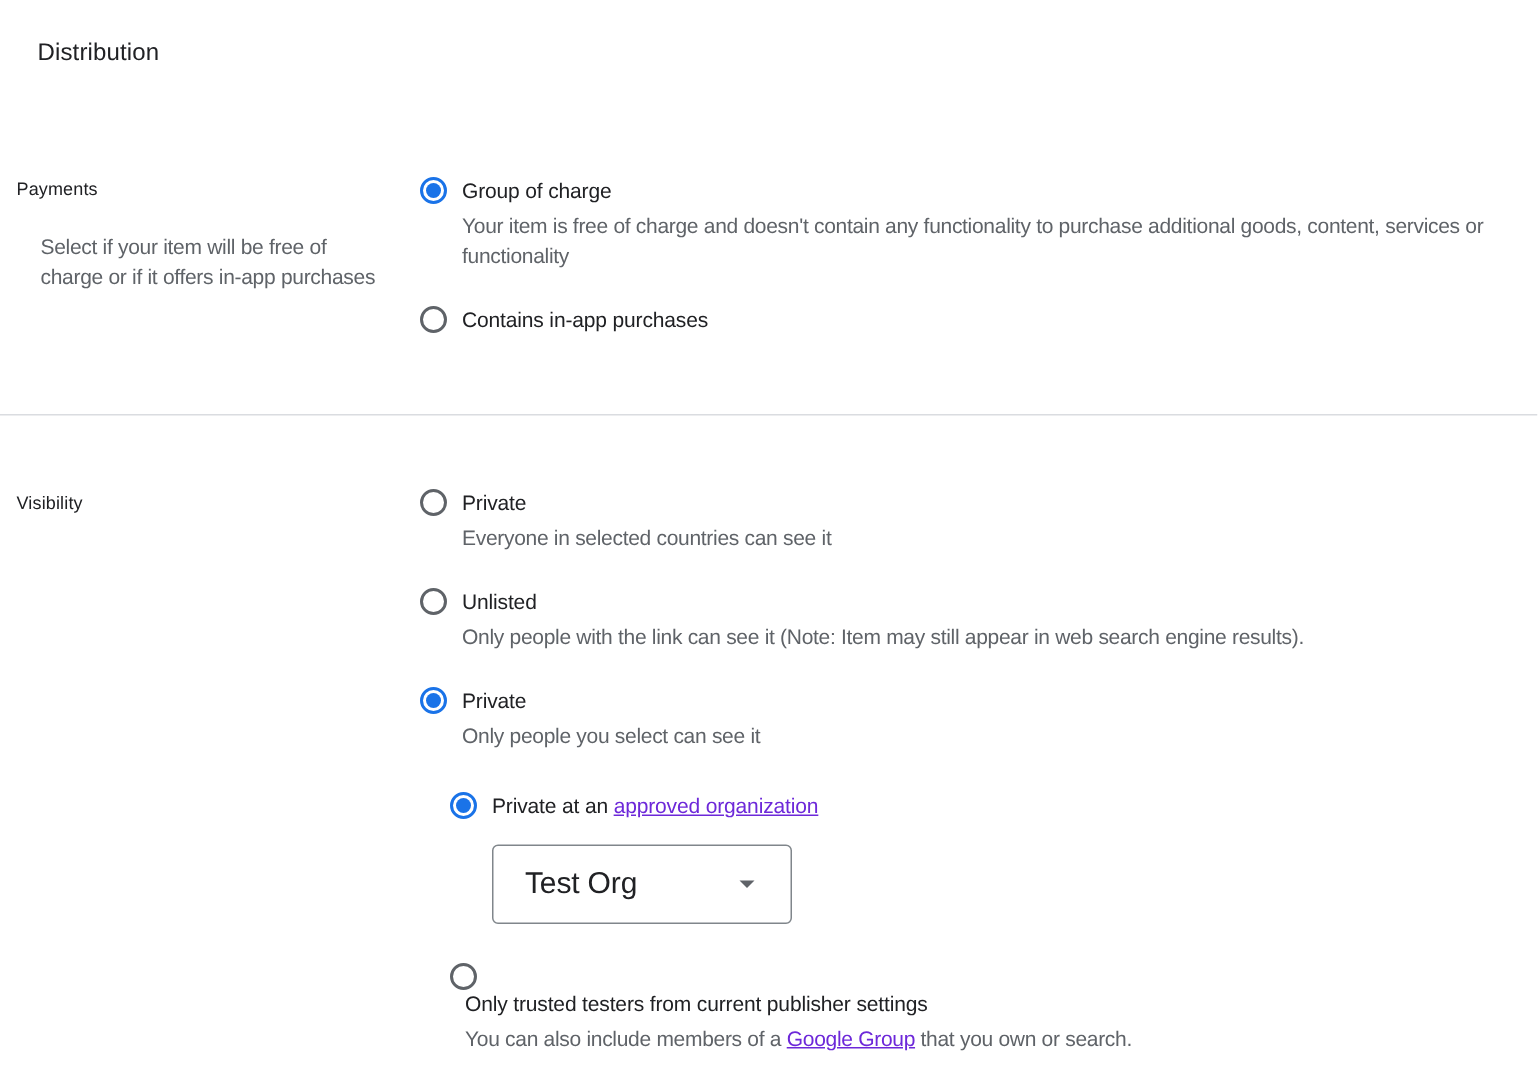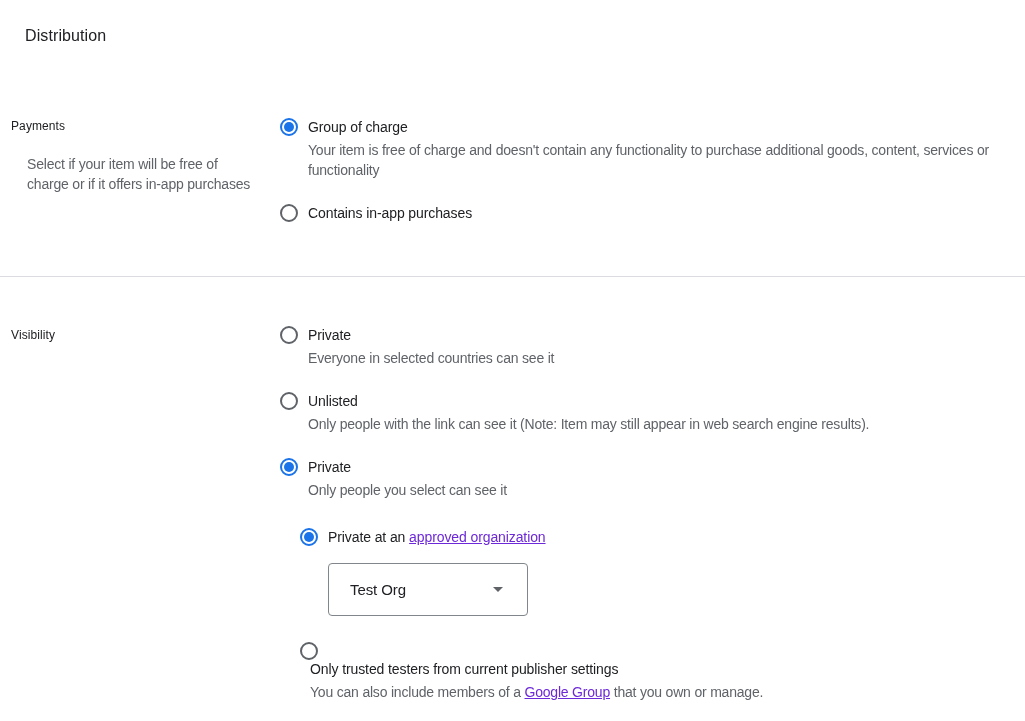--- a/index.html
+++ b/index.html
@@ -61,21 +61,21 @@
   .suboptions { margin-top: 28px; margin-left: 20px; }
   .suboption { margin-bottom: 26px; }
   .suboption:last-child { margin-bottom: 0; flex-direction: column; }
 
   .select-box {
     margin-top: 17px; width: 200px; height: 53px;
     border: 1px solid #80868b; border-radius: 4px;
     display: flex; align-items: center; justify-content: space-between;
     padding: 0 24px 0 21px; cursor: pointer; background: #ffffff;
   }
-  .select-value { font-size: 15px; color: #202124; letter-spacing: -0.1px; }
+  .select-value { font-size: 20px; color: #202124; letter-spacing: -0.1px; }
   .caret {
     width: 0; height: 0;
     border-left: 5px solid transparent; border-right: 5px solid transparent;
     border-top: 5px solid #5f6368;
   }
 </style>
 </head>
 <body>
 
 <div class="page">
@@ -149,21 +149,21 @@
               <span class="select-value">Test Org</span>
               <span class="caret"></span>
             </div>
           </div>
         </div>
 
         <div class="suboption option">
           <span class="radio"></span>
           <div class="option-body">
             <div class="option-label">Only trusted testers from current publisher settings</div>
-            <div class="option-desc"><span>You can also include members of a </span><a class="inline-link">Google Group</a><span> that you own or manage.</span></div>
+            <div class="option-desc"><span>You can also include members of a </span><a class="inline-link">Google Group</a><span> that you own or search.</span></div>
           </div>
         </div>
 
       </div>
 
     </div>
   </section>
 
 </div>
 

